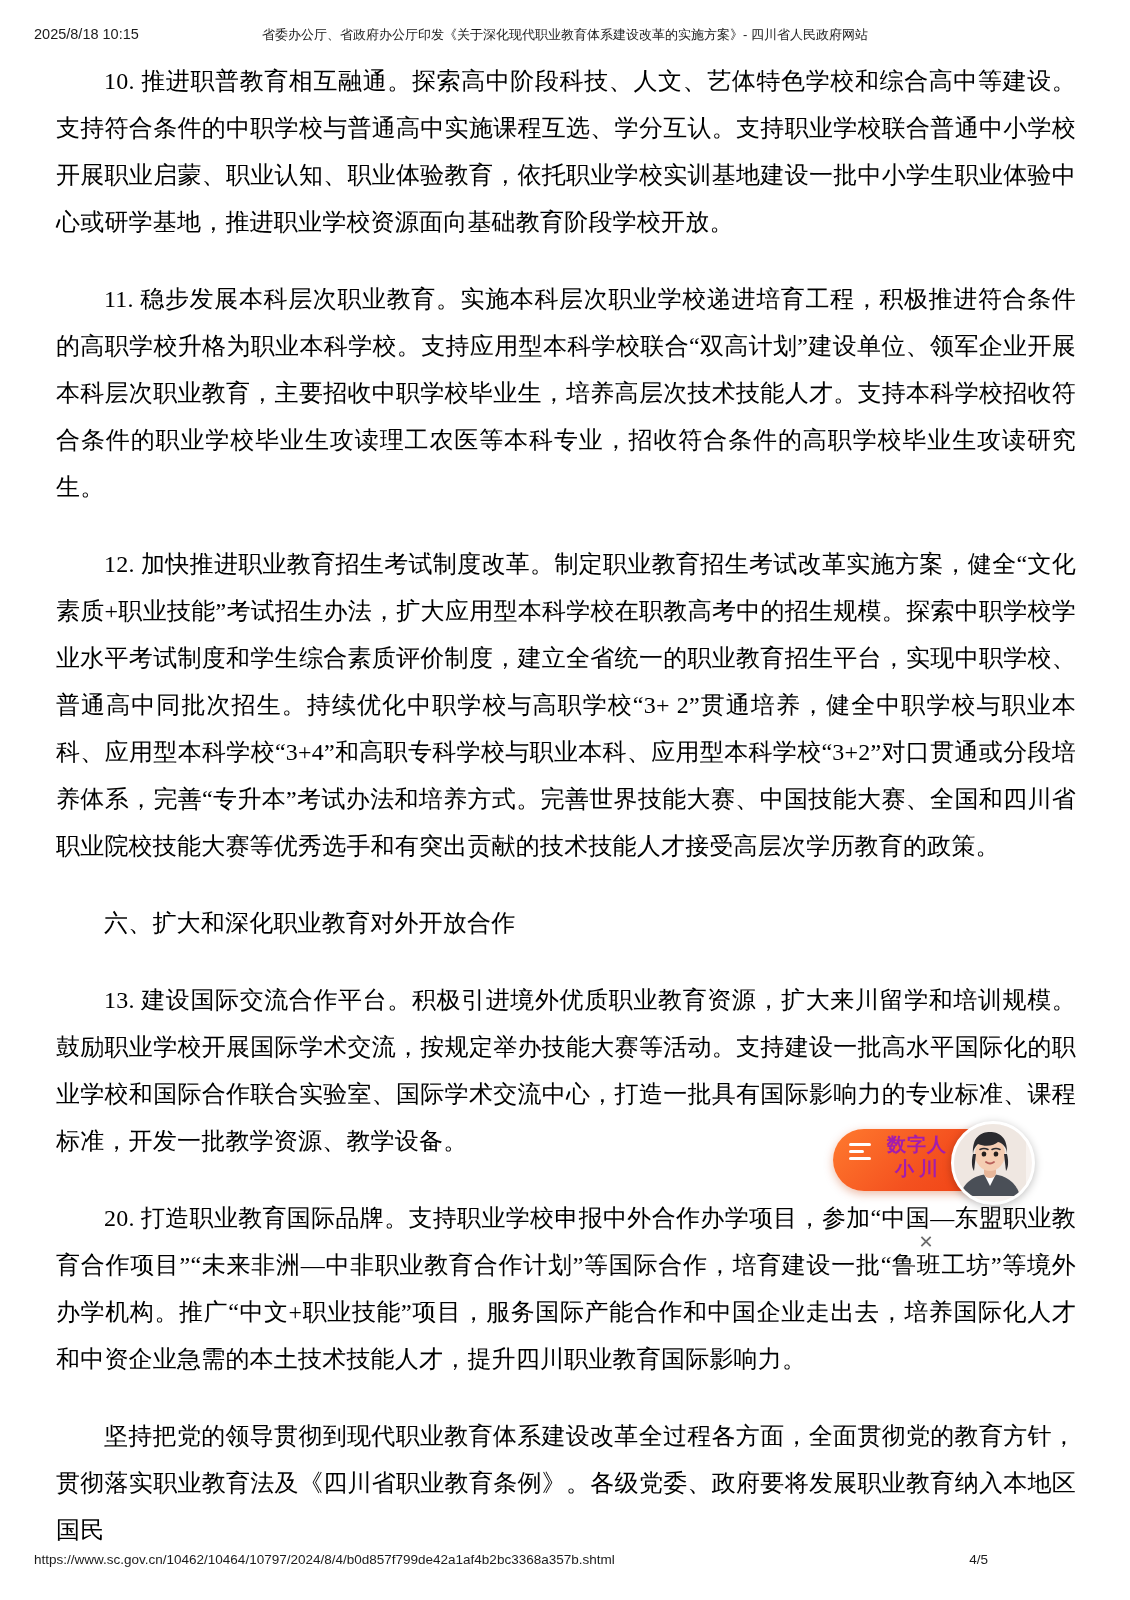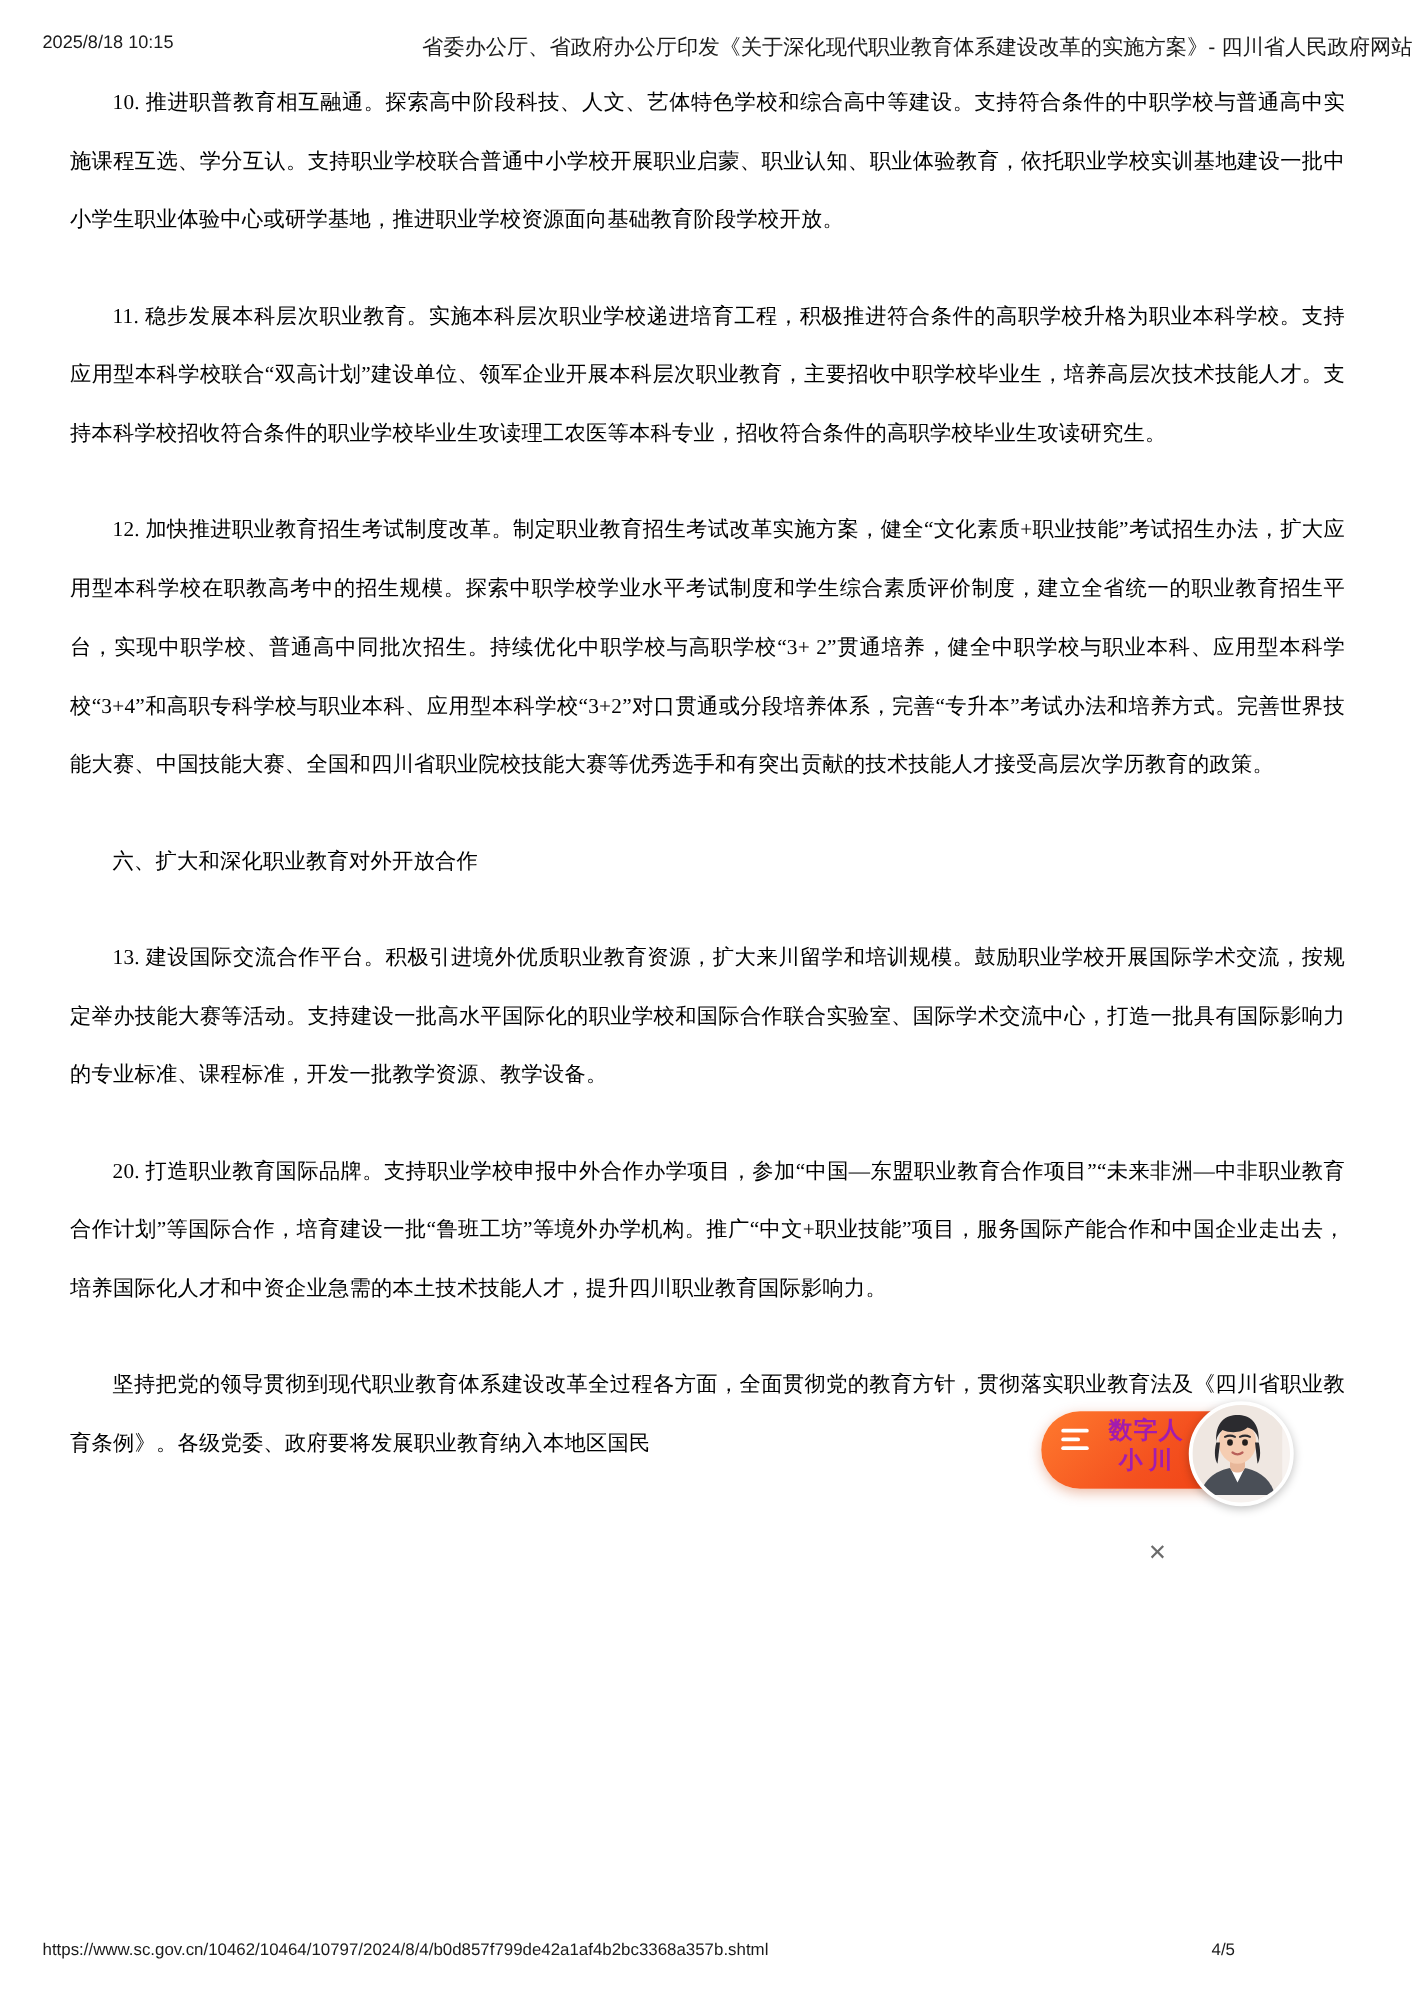--- a/index.html
+++ b/index.html
@@ -40,22 +40,22 @@
     position: absolute;
     left: 34px;
     top: 0;
     white-space: nowrap;
   }
   .print-header .ph-title {
     position: absolute;
     left: 0;
     right: 0;
     top: 0;
-    text-align: right;
-    font-size: 17px;
+    text-align: center;
+    font-size: 13px;
     white-space: nowrap;
   }
 
   
   .print-footer {
     position: absolute;
     bottom: 26px;
     left: 0;
     width: 1024px;
     height: 22px;
@@ -81,21 +81,21 @@
   .doc-body {
     position: absolute;
     top: 58px;
     left: 56px;
     width: 1020px;
     height: 1480px;
   }
 
   p.para {
     margin: 0 0 30px 0;
-    font-size: 17px;
+    font-size: 24px;
     line-height: 47px;
     text-align: justify;
     text-justify: inter-ideograph;
     text-indent: 2em;
     letter-spacing: 0.2px;
     font-family: "Liberation Serif", "DejaVu Serif", serif;
   }
   p.para.section-head {
     margin-bottom: 30px;
   }

